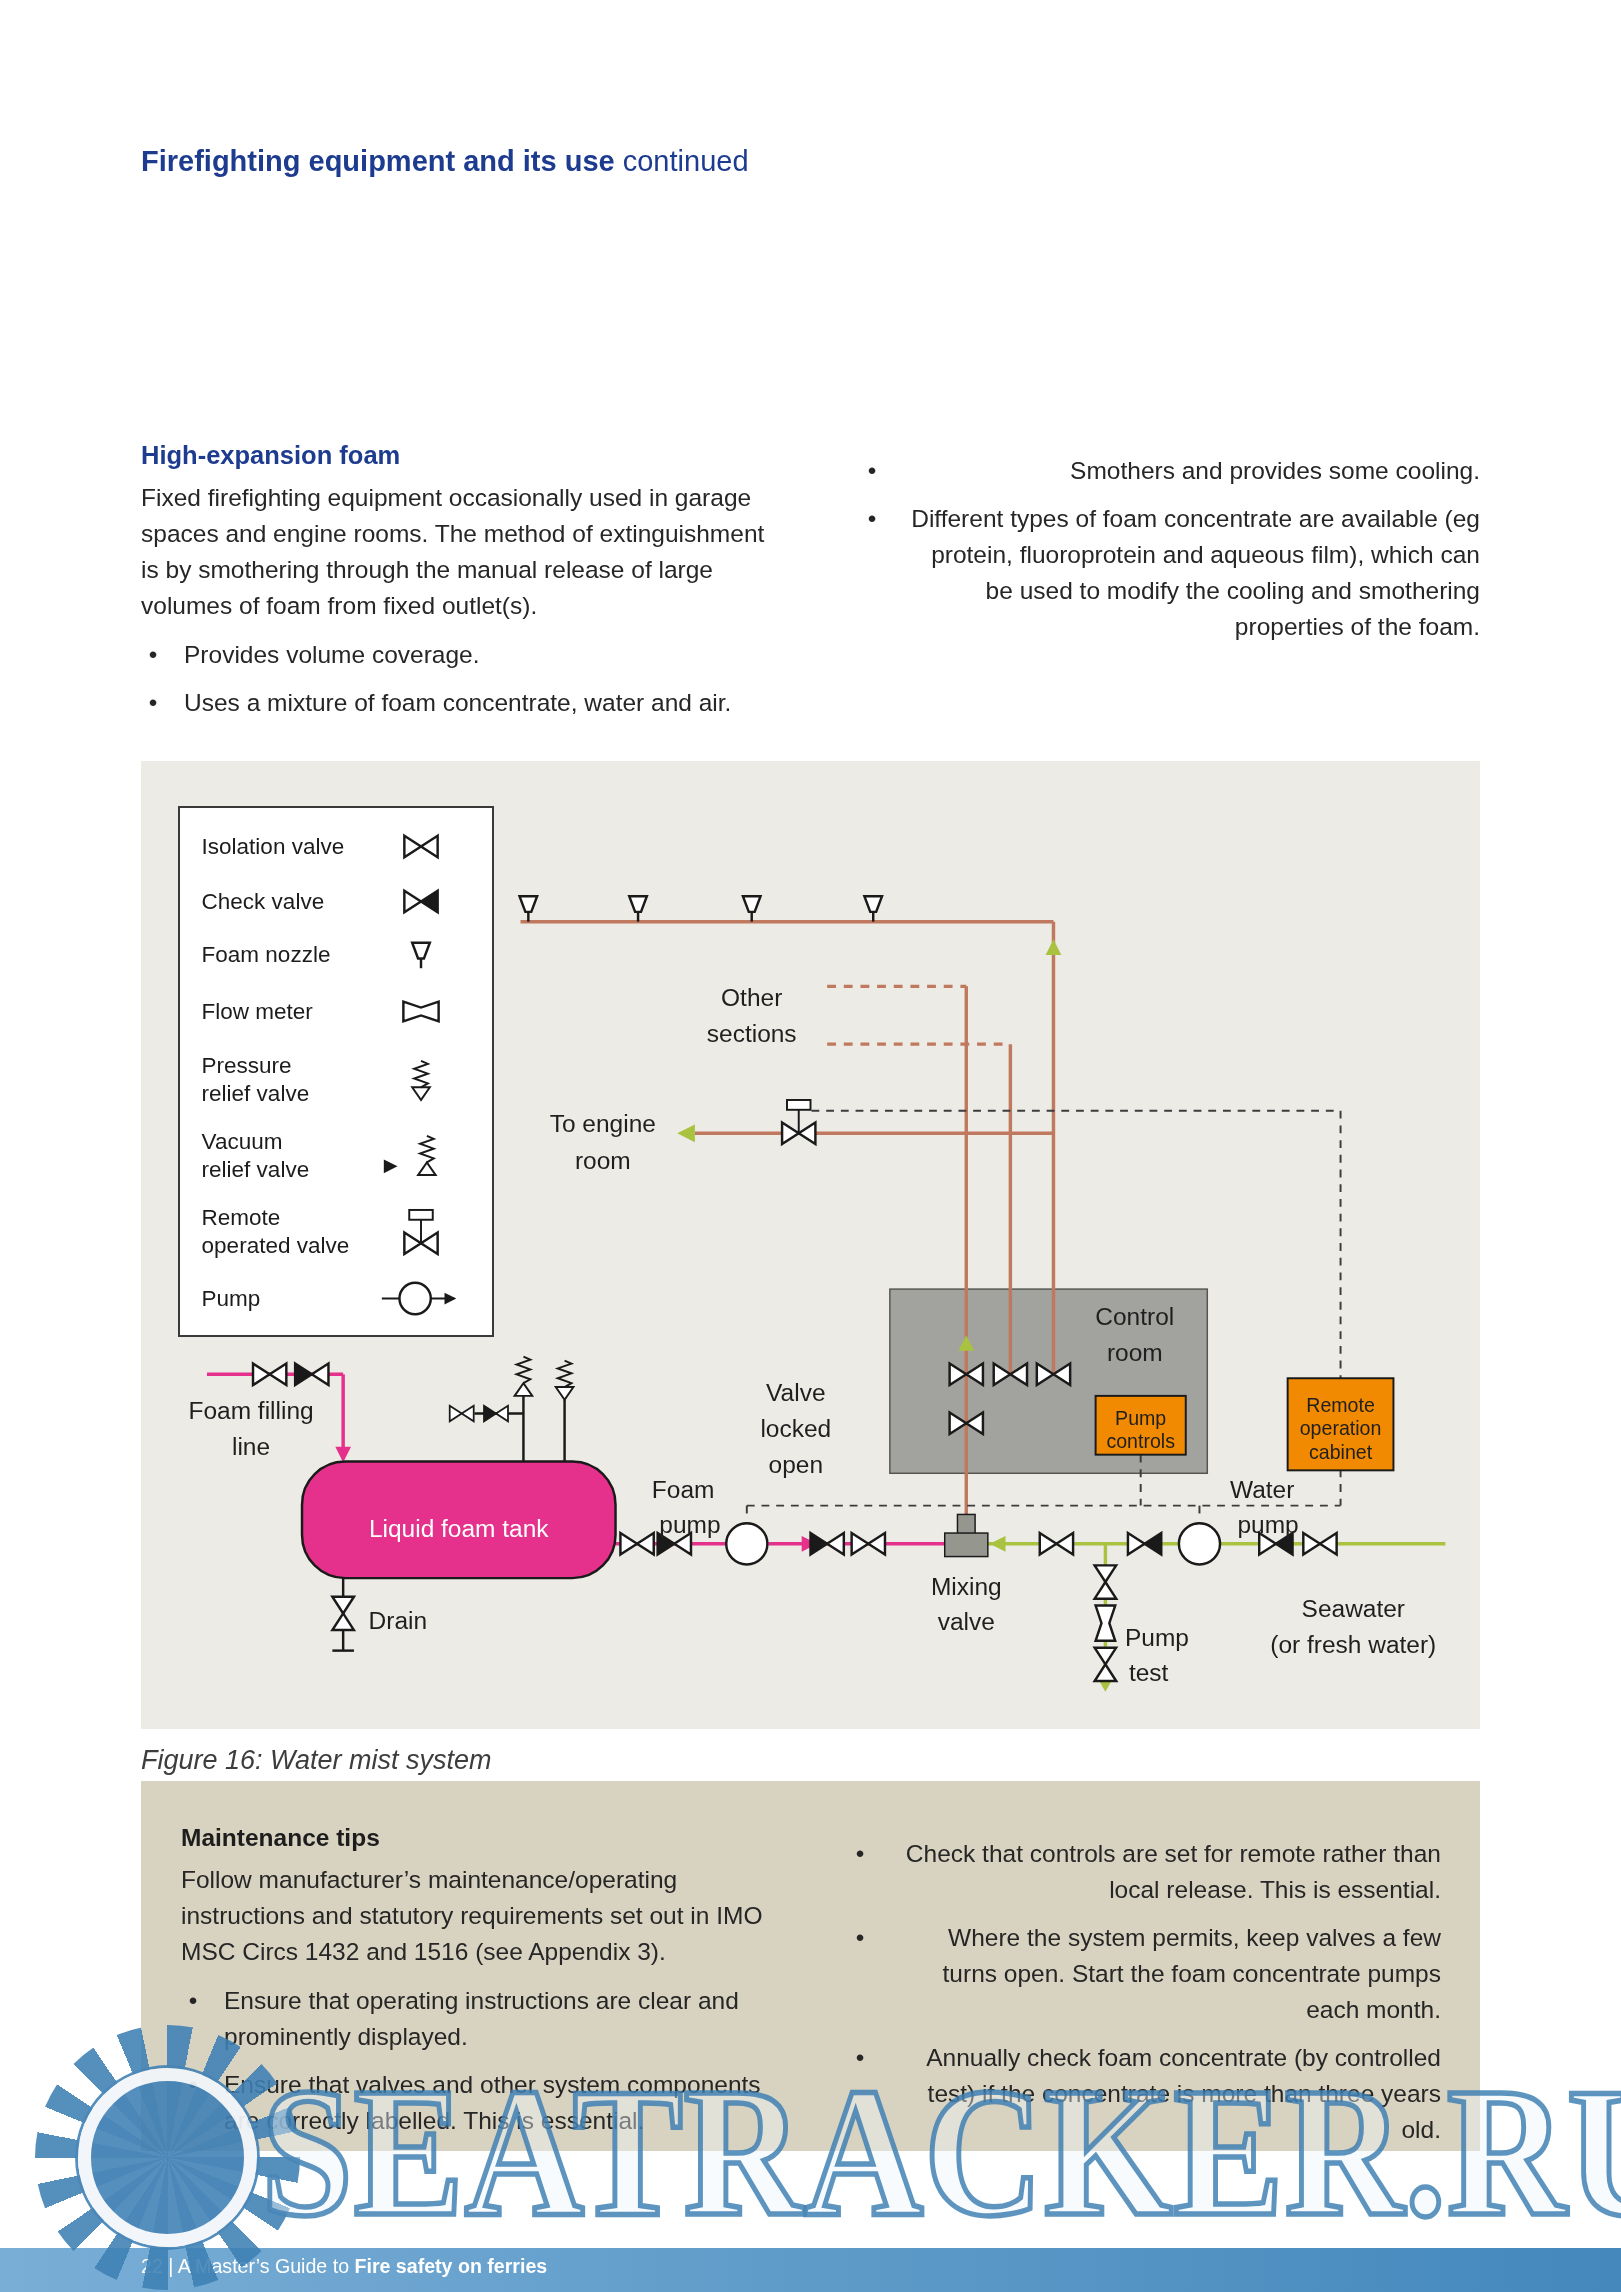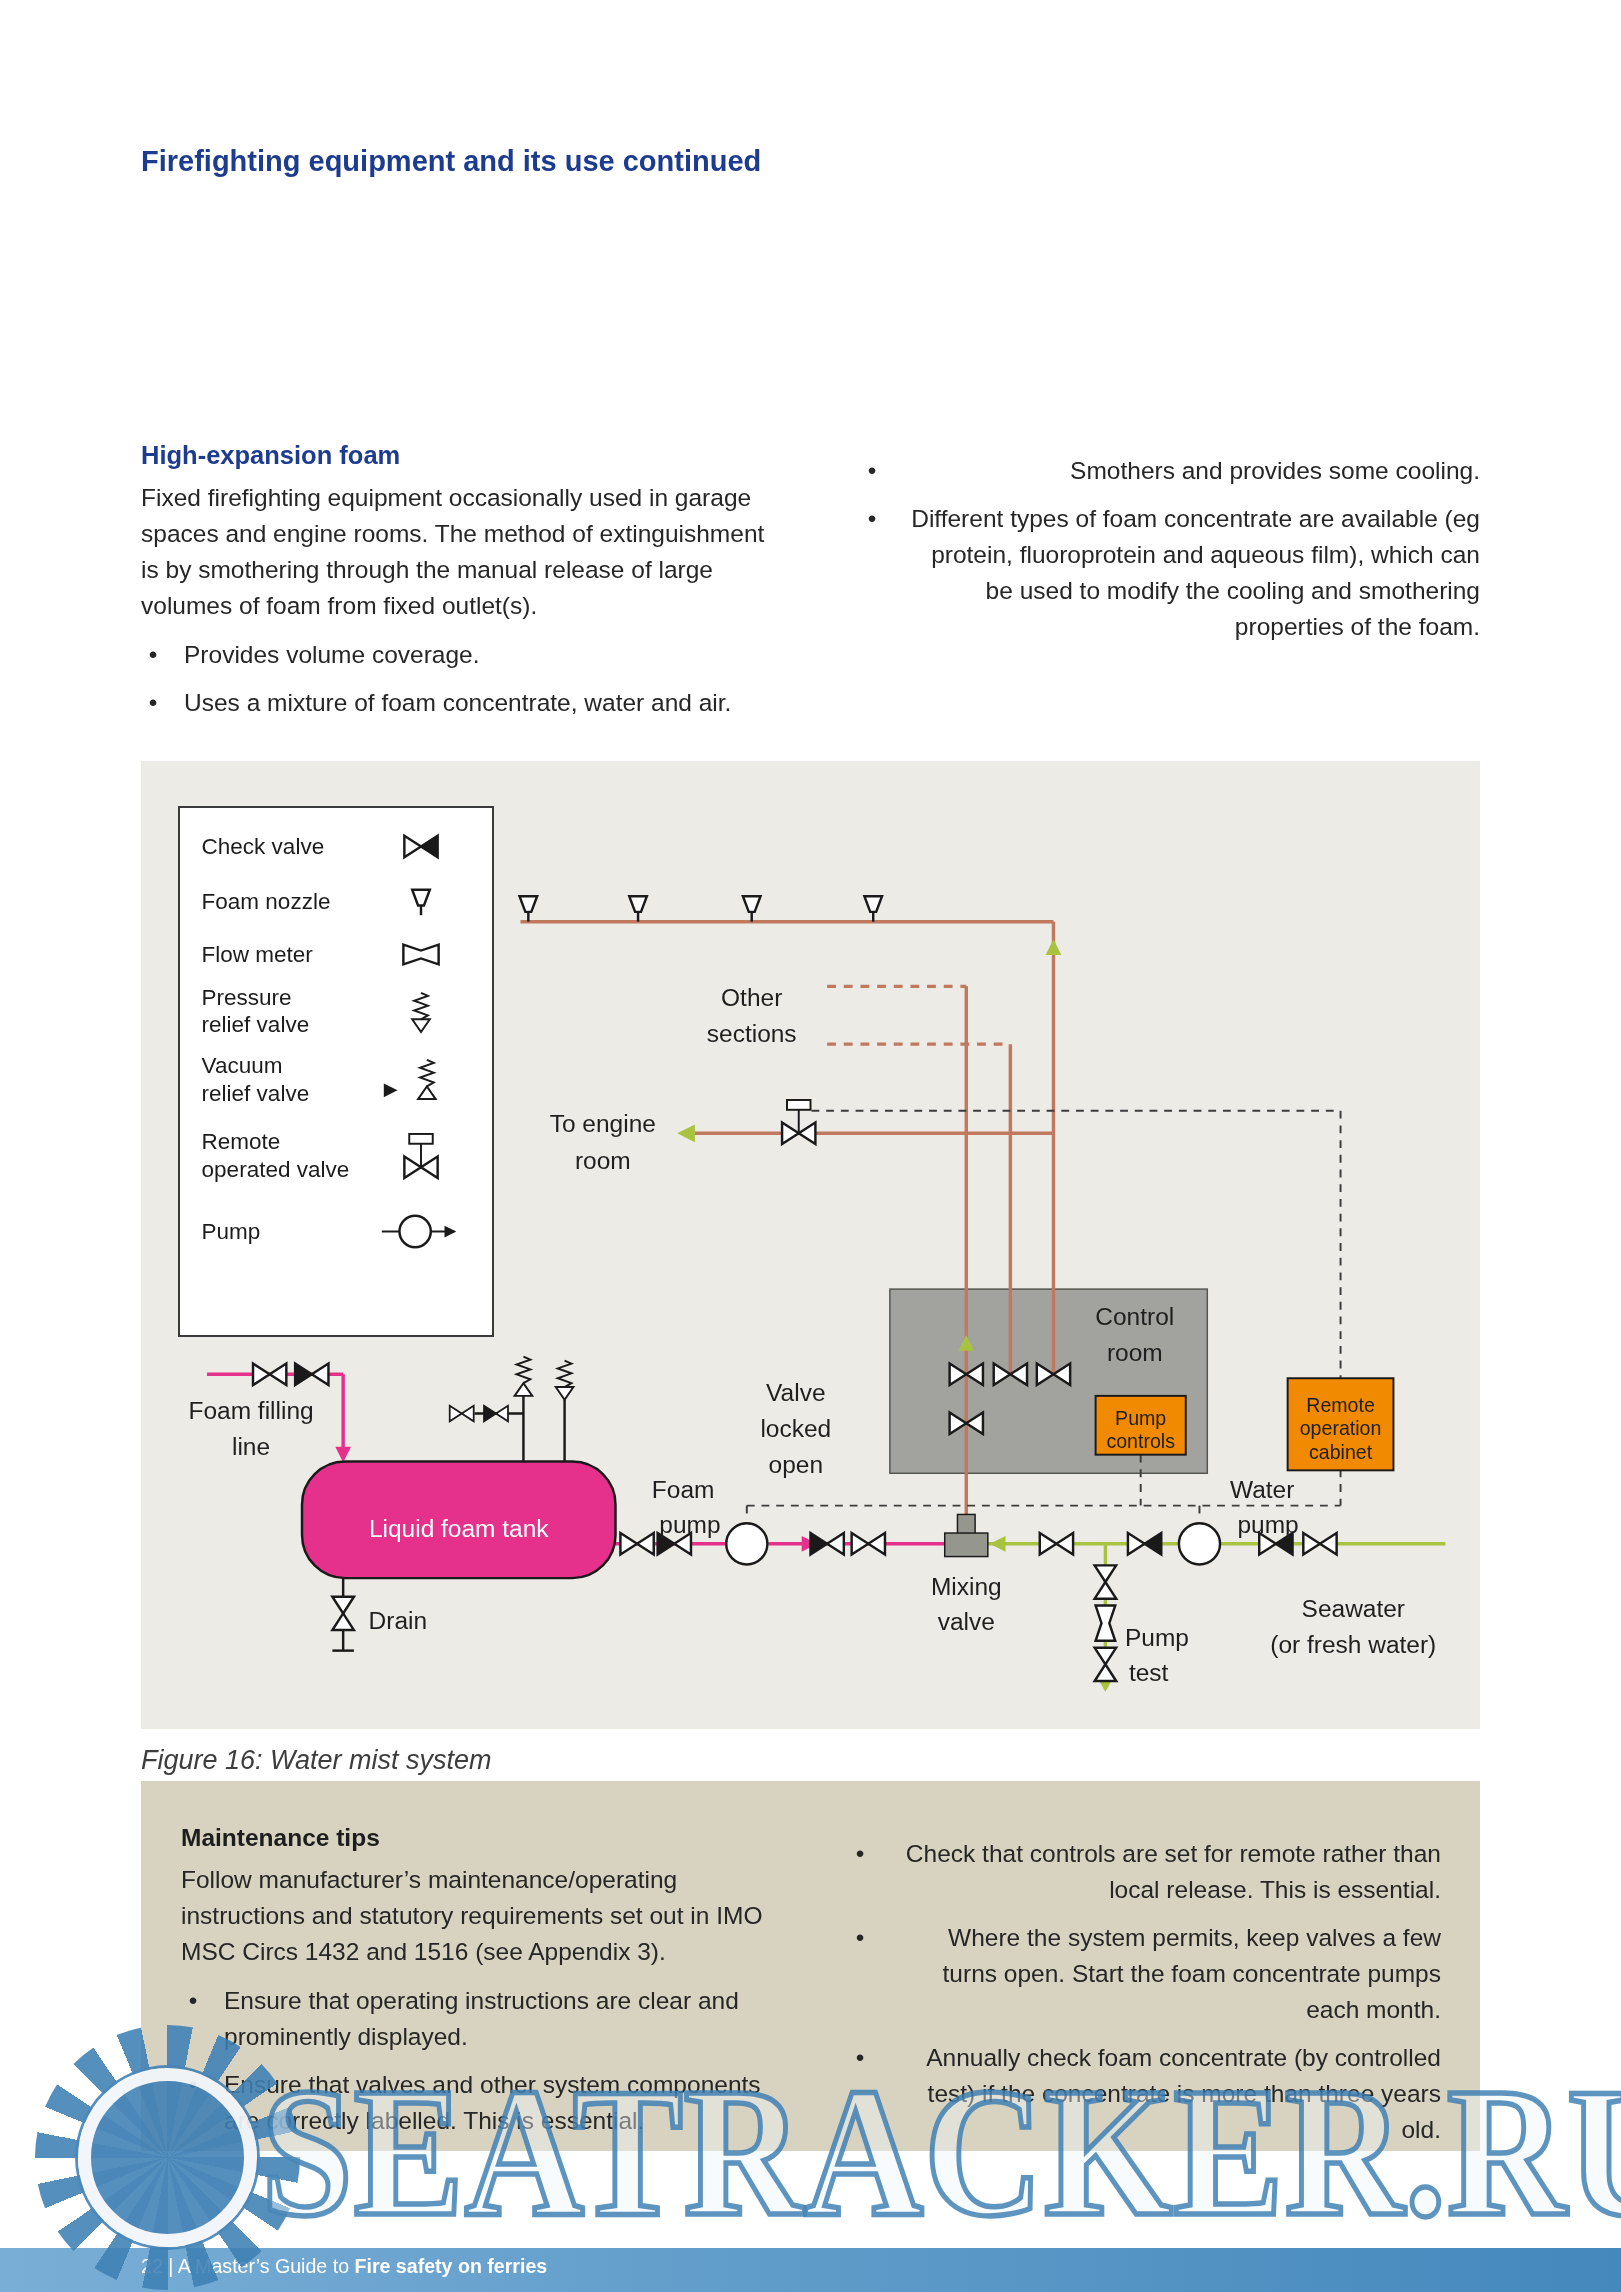--- a/index.html
+++ b/index.html
@@ -1,20 +1,20 @@
 <!DOCTYPE html>
 <html><head>
 <meta charset="utf-8">
 <style>
   html,body{margin:0;padding:0;}
   body{width:1621px;height:2293px;font-family:"Liberation Sans",sans-serif;background:#fff;}
   .page{position:relative;width:1621px;height:2293px;background:#fff;overflow:hidden;}
 
   .doc-title{position:absolute;left:141px;top:145px;margin:0;font-size:29px;color:#1e3c8f;font-weight:bold;}
-  .doc-title .light{font-weight:bold;}
+  .doc-title .light{font-weight:normal;}
 
   .columns{position:absolute;left:141px;top:441px;width:1339px;display:flex;gap:77px;}
   .col-left{width:642px;flex:none;}
   .col-right{flex:1;}
   .subhead{margin:0 0 9.8px 0;font-size:25.5px;font-weight:bold;color:#1e3c8f;}
   .body-p{margin:0;font-size:24.5px;line-height:36px;color:#262626;}
   .bullets{list-style:none;margin:13.7px 0 0 0;padding:0;}
   .bullets.tight{margin-top:12px;text-align:right;}
   .bullets li{position:relative;padding-left:43px;margin-bottom:11.8px;font-size:24.5px;line-height:36px;color:#262626;}
   .bullets li::before{content:"\2022";position:absolute;left:7.8px;top:0;}
@@ -120,20 +120,29 @@
         <line x1="-40" y1="0" x2="34" y2="0" stroke="#1a1a1a" stroke-width="2"></line>
         <circle cx="-6" cy="0" r="16" fill="#fff" stroke="#1a1a1a" stroke-width="2.5"></circle>
         <path d="M36,0 L24,-6 L24,6 Z" fill="#1a1a1a"></path>
       </g>
     </defs>
   </svg>
 
   <div class="diagram">
 
     <div class="legend">
+      <div class="legend-row">
+        <div class="legend-label">
+            <div>Isolation valve</div>
+            <div></div>
+          </div>
+        <svg class="legend-sym" viewBox="-48 -26 96 52">
+            <use href="#valve-iso"></use>
+          </svg>
+      </div>
       <div class="legend-row">
         <div class="legend-label">
             <div>Check valve</div>
             <div></div>
           </div>
         <svg class="legend-sym" viewBox="-48 -26 96 52">
             <use href="#valve-check"></use>
           </svg>
       </div>
       <div class="legend-row">

